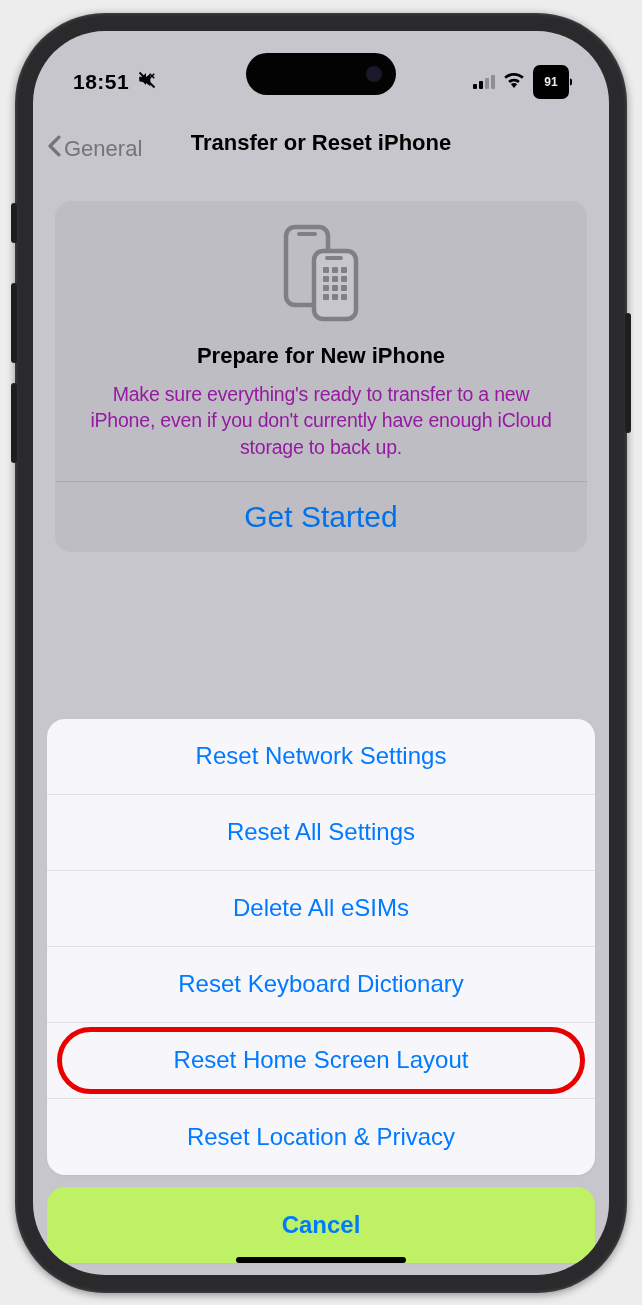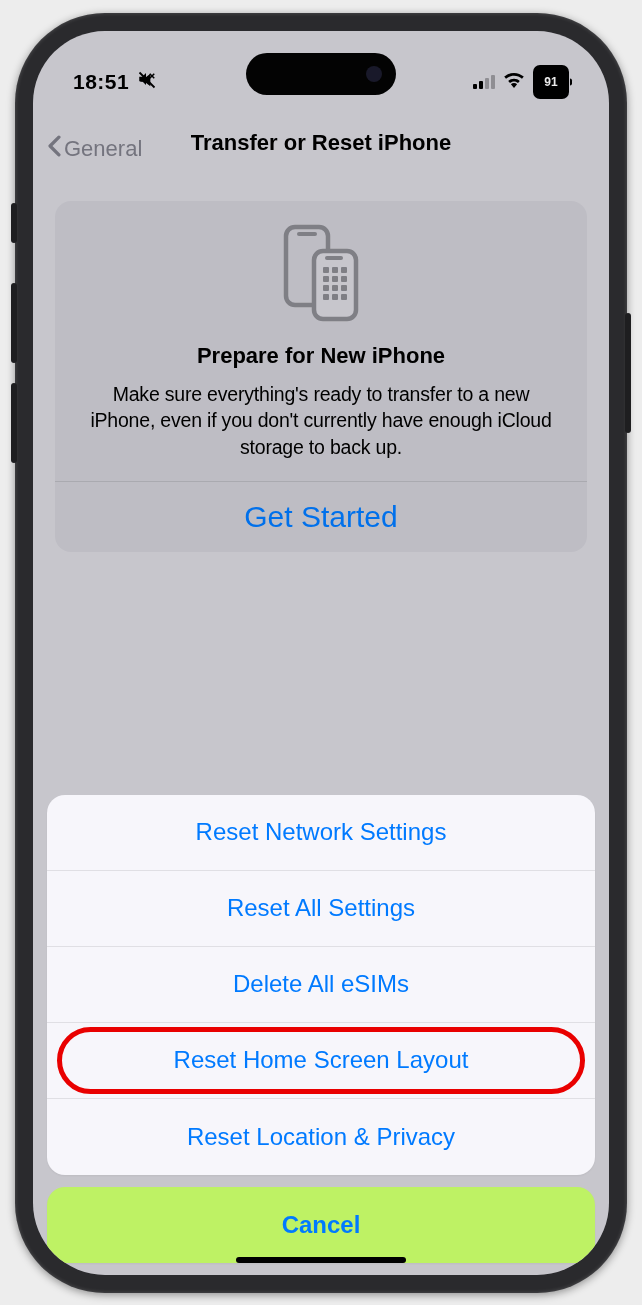--- a/index.html
+++ b/index.html
@@ -73,21 +73,21 @@
     }
     .back-button {
       position: absolute; left: 14px; display: flex; align-items: center; gap: 2px;
       color: #7e7e89; font-size: 22px; margin-top: 12px;
     }
     .nav-title { font-size: 22px; font-weight: 600; color: #000; }
     .content { position: absolute; top: 150px; left: 0; right: 0; bottom: 0; padding: 20px 22px 0; }
     .prepare-card { background: #cfced5; border-radius: 16px; padding: 22px 22px 0; text-align: center; }
     .phone-illustration { display: flex; justify-content: center; margin-bottom: 20px; }
     .card-title { font-size: 22px; font-weight: 600; color: #000; margin-bottom: 12px; }
-    .card-body { font-size: 19.5px; color: #000000; line-height: 1.38; letter-spacing: -0.2px; padding: 0 4px; }
+    .card-body { font-size: 19.5px; color: #a21caf; line-height: 1.38; letter-spacing: -0.2px; padding: 0 4px; }
     .card-divider { height: 1px; background: rgba(0,0,0,0.1); margin: 20px -22px 0; }
     .card-action { padding: 18px 0; font-size: 30px; color: #007aff; }
     .dim-overlay { position: absolute; inset: 0; background: rgba(0,0,0,0.08); z-index: 70; }
     .action-sheet { position: absolute; left: 14px; right: 14px; bottom: 12px; z-index: 80; }
     .sheet-group { background: #f7f6fb; border-radius: 18px; overflow: hidden; margin-bottom: 12px; box-shadow: 0 1px 2px rgba(0,0,0,0.05); }
     .sheet-item { height: 76px; display: flex; align-items: center; justify-content: center; border-bottom: 1px solid rgba(0,0,0,0.09); font-size: 24px; color: #007aff; position: relative; }
     .sheet-item:last-child { border-bottom: none; }
     .cancel-button { background: #bef264; border-radius: 18px; height: 76px; display: flex; align-items: center; justify-content: center; font-size: 24px; font-weight: 600; color: #007aff; box-shadow: 0 1px 2px rgba(0,0,0,0.05); }
     .highlight-ring { position: absolute; inset: 4px 10px; border: 5px solid #e90000; border-radius: 34px; pointer-events: none; }
     .peek-text { position: absolute; left: 38px; bottom: 100px; font-size: 22px; color: #007aff; z-index: 30; }
@@ -186,20 +186,23 @@
           <div class="sheet-item">
             <span>Reset Network Settings</span>
           </div>
           <div class="sheet-item">
             <span>Reset All Settings</span>
           </div>
           <div class="sheet-item">
             <span>Delete All eSIMs</span>
           </div>
           <div class="sheet-item">
+            <span>Reset Keyboard Dictionary</span>
+          </div>
+          <div class="sheet-item">
             <span>Reset Home Screen Layout</span>
             <div class="highlight-ring"></div>
           </div>
           <div class="sheet-item">
             <span>Reset Location &amp; Privacy</span>
           </div>
         </div>
       <div class="cancel-button">Cancel</div>
     </div>
 

